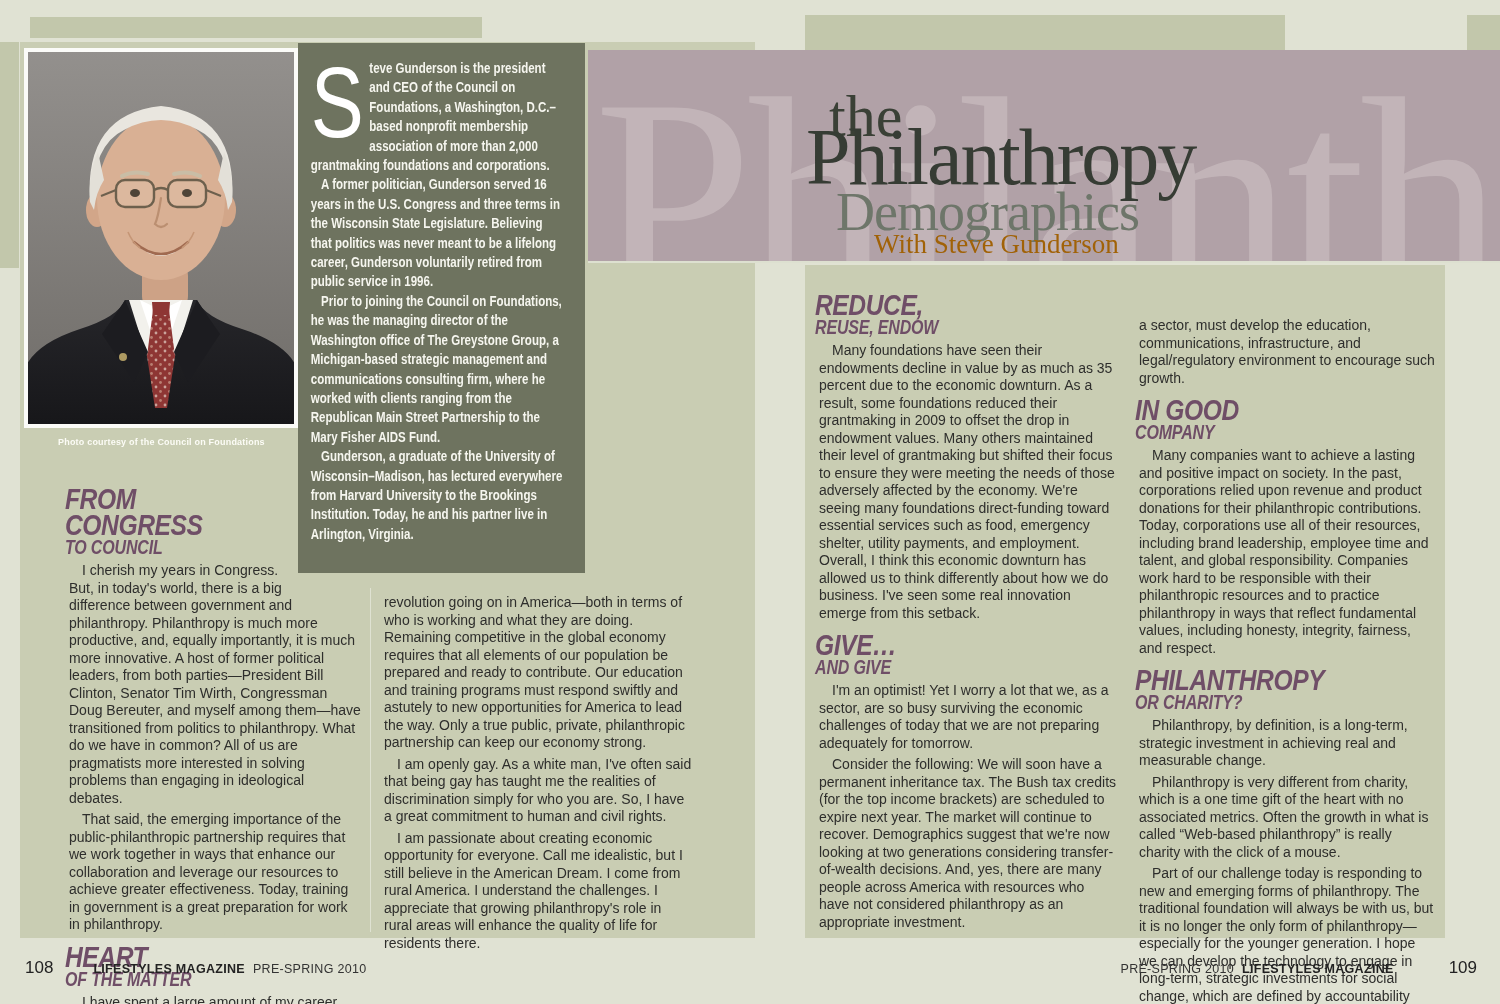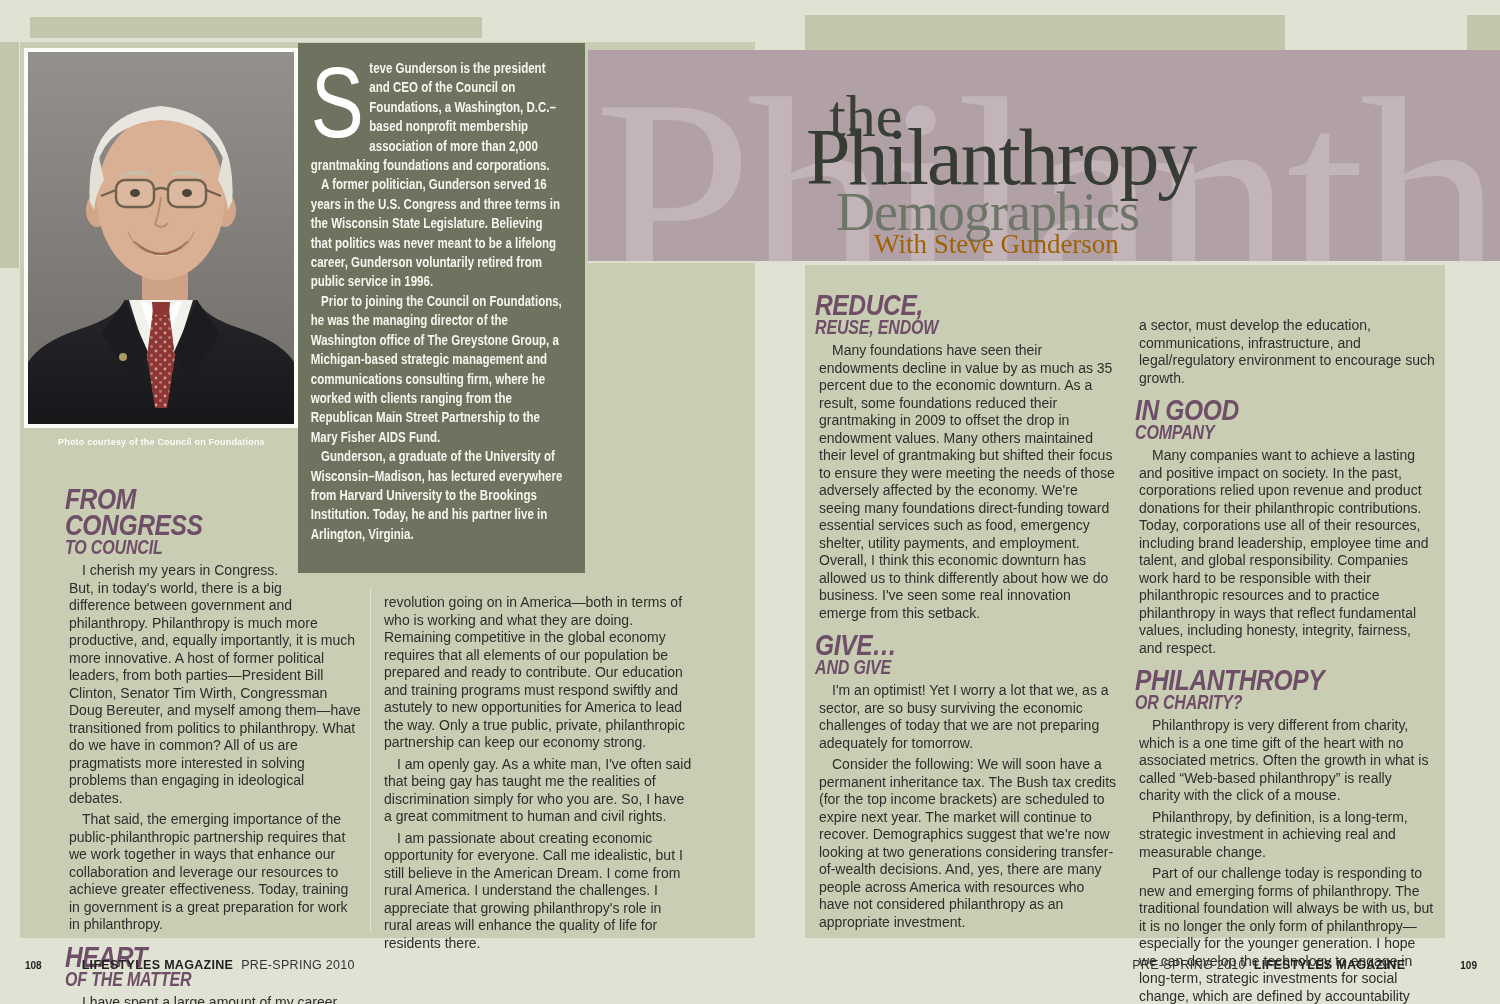--- a/index.html
+++ b/index.html
@@ -60,21 +60,21 @@
   .hbig{display:block;font-style:italic;font-weight:bold;font-size:30px;line-height:26px;letter-spacing:-.5px;}
   .hsmall{display:block;font-style:italic;font-weight:bold;font-size:19.5px;line-height:19px;letter-spacing:-.2px;}
   .wrapspacer{float:right;width:66px;height:128px;}
   .divider{position:absolute;left:370px;top:588px;width:1px;height:344px;background:#dfe2d2;}
   .endmark{font-weight:bold;letter-spacing:.5px;}
 
   
   .footer{position:absolute;top:958px;font-size:12.5px;color:#222;white-space:nowrap;}
   #footer-left{left:25px;}
   #footer-right{right:23px;text-align:right;}
-  .pagenum{font-weight:bold;font-size:10px;}
+  .pagenum{font-weight:normal;font-size:17px;}
   .mag{font-weight:bold;letter-spacing:.3px;}
   .issue{letter-spacing:.3px;color:#333;}
   #footer-left .pagenum{margin-right:40px;}
   #footer-left .mag{margin-right:8px;}
   #footer-right .mag{margin-left:8px;}
   #footer-right .pagenum{margin-left:55px;}
 </style>
 </head>
 <body>
 
@@ -199,22 +199,22 @@
     <p>a sector, must develop the education, communications, infrastructure, and legal/regulatory environment to encourage such growth.</p>
     <h3 class="sec">
       <span class="hbig">IN GOOD</span>
       <span class="hsmall">COMPANY</span>
     </h3>
     <p class="ind">Many companies want to achieve a lasting and positive impact on society. In the past, corporations relied upon revenue and product donations for their philanthropic contributions. Today, corporations use all of their resources, including brand leadership, employee time and talent, and global responsibility. Companies work hard to be responsible with their philanthropic resources and to practice philanthropy in ways that reflect fundamental values, including honesty, integrity, fairness, and respect.</p>
     <h3 class="sec">
       <span class="hbig">PHILANTHROPY</span>
       <span class="hsmall">OR CHARITY?</span>
     </h3>
+    <p class="ind">Philanthropy, by definition, is a long-term, strategic investment in achieving real and measurable change.</p>
     <p class="ind">Philanthropy is very different from charity, which is a one time gift of the heart with no associated metrics. Often the growth in what is called “Web-based philanthropy” is really charity with the click of a mouse.</p>
-    <p class="ind">Philanthropy, by definition, is a long-term, strategic investment in achieving real and measurable change.</p>
     <p class="ind"><span>Part of our challenge today is responding to new and emerging forms of philanthropy. The traditional foundation will always be with us, but it is no longer the only form of philanthropy—especially for the younger generation. I hope we can develop the technology to engage in long-term, strategic investments for social change, which are defined by accountability and results.</span>&nbsp; <span class="endmark">LM</span></p>
   </div>
 
   <div class="footer" id="footer-left">
     <span class="pagenum">108</span><span class="mag">LIFESTYLES MAGAZINE</span><span class="issue">PRE-SPRING 2010</span>
   </div>
   <div class="footer" id="footer-right">
     <span class="issue">PRE-SPRING 2010</span><span class="mag">LIFESTYLES MAGAZINE</span><span class="pagenum">109</span>
   </div>
 

